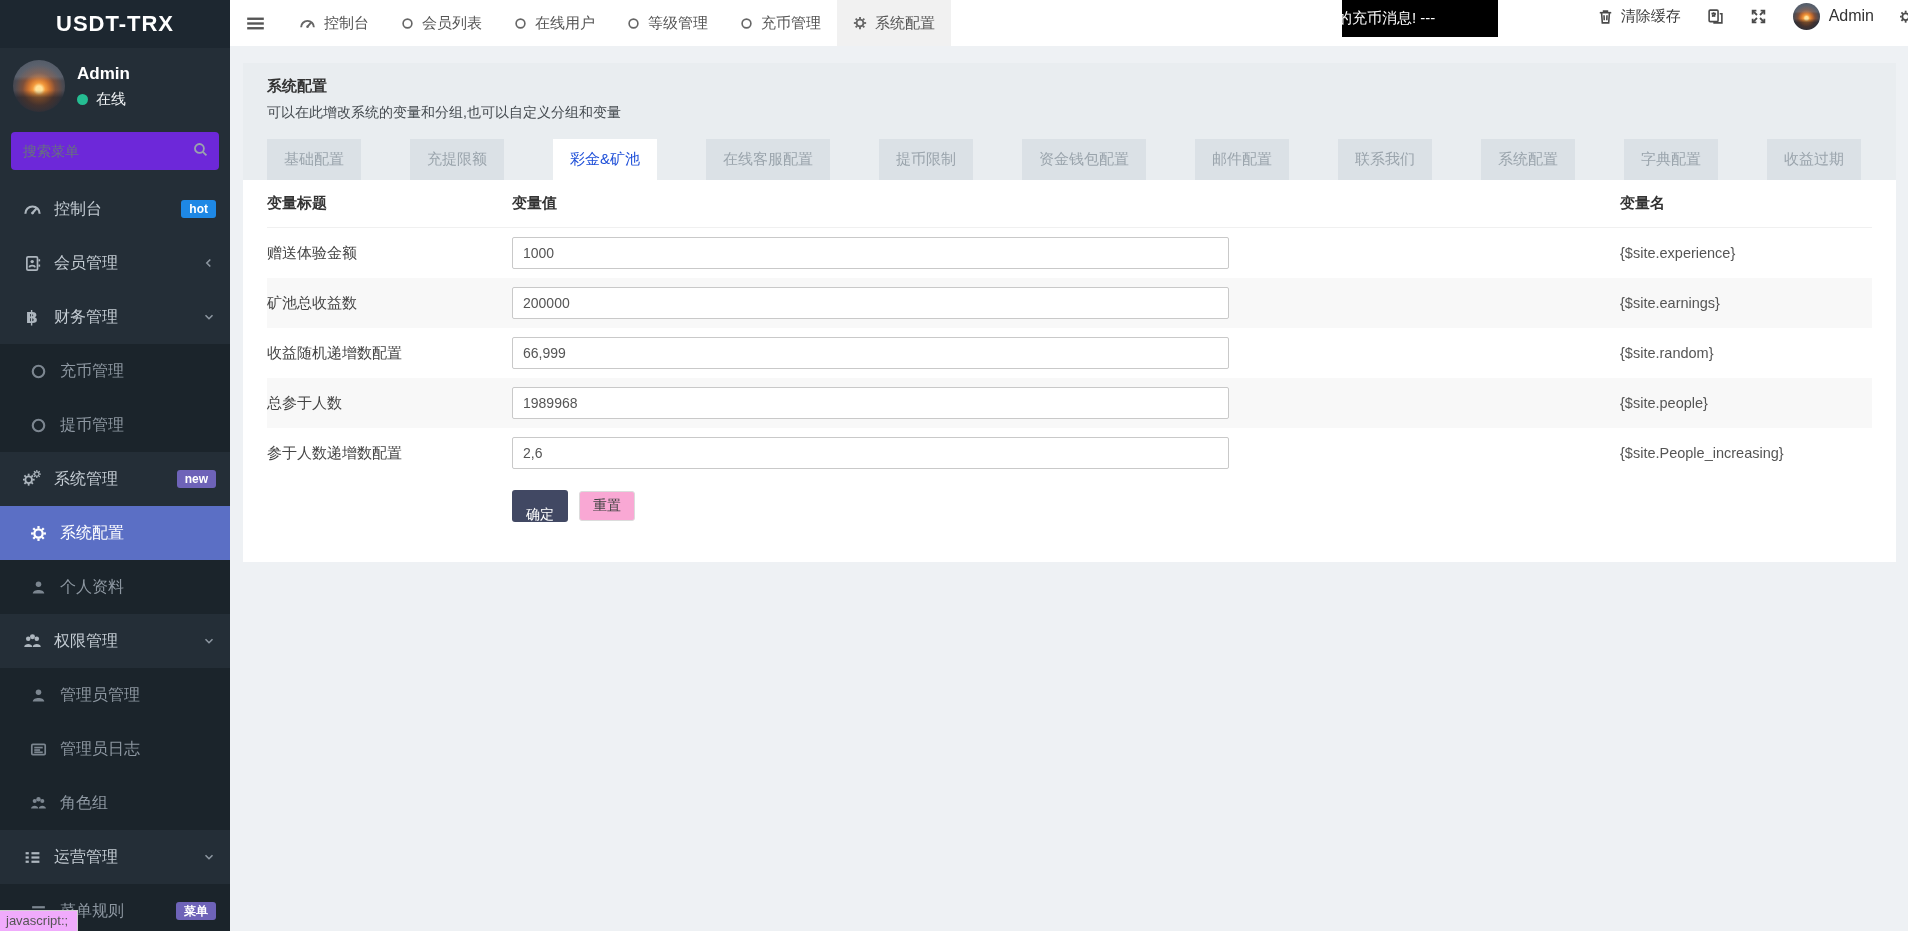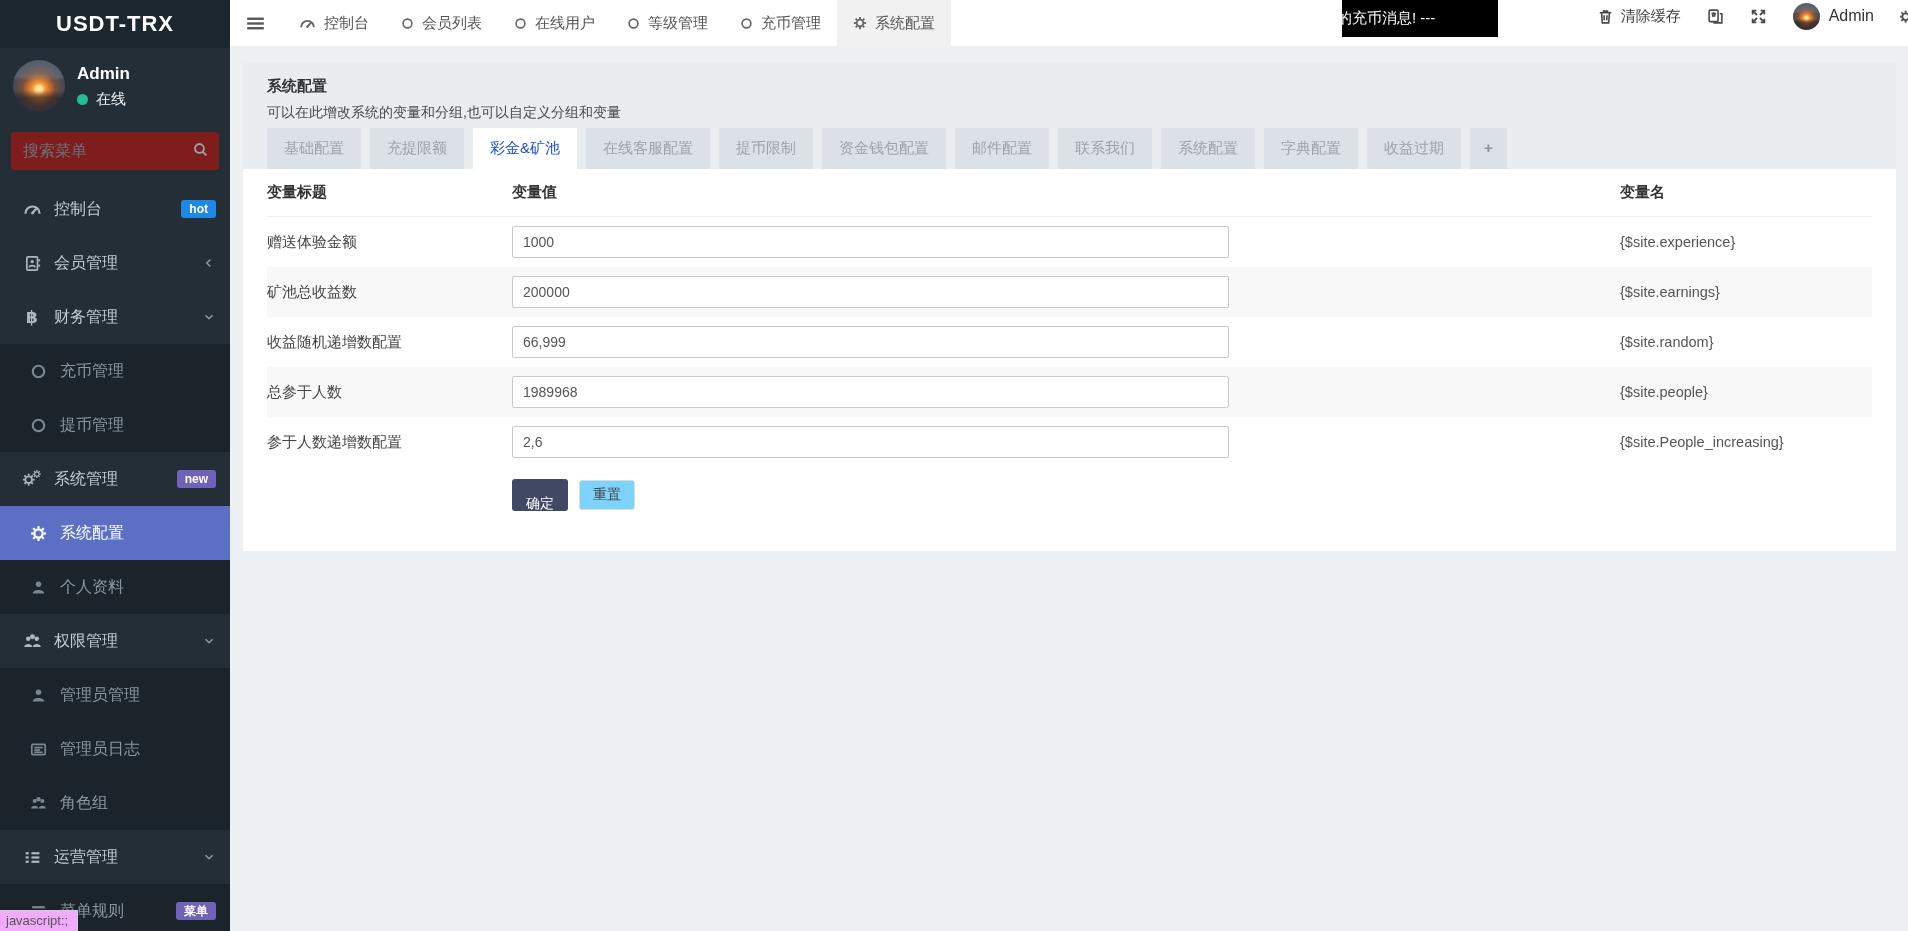--- a/index.html
+++ b/index.html
@@ -14,22 +14,22 @@
   .userpanel { display:flex; align-items:center; padding:12px 14px 10px 13px; }
   .avatar-lg { width:52px; height:52px; border-radius:50%; flex:0 0 52px;
     background:
       linear-gradient(to bottom, rgba(130,150,170,.30) 0 32%, rgba(0,0,0,0) 40% 58%, rgba(20,26,36,.55) 72% 100%),
       radial-gradient(circle at 50% 56%, #ffe29a 0 8%, #f49a3c 16%, #c96f2e 28%, #7d4f3a 42%, #4a4a52 62%, #2b3440 100%); }
   .userinfo { margin-left:12px; }
   .username { color:#fff; font-size:17px; font-weight:bold; }
   .userstatus { display:flex; align-items:center; margin-top:6px; font-size:15px; color:#f2f5f7; }
   .dot { width:11px; height:11px; border-radius:50%; background:#25bd92; margin-right:8px; }
   .searchwrap { margin:10px 11px 0 11px; position:relative; }
-  .searchwrap input { width:100%; height:38px; background:#7f1d1d; border:none; border-radius:4px;
-    color:#aeb7bf; font-size:16px; padding:0 34px 0 12px; outline:none;
+  .searchwrap input { width:100%; height:38px; background:#6d28d9; border:none; border-radius:4px;
+    color:#aeb7bf; font-size:14px; padding:0 34px 0 12px; outline:none;
     font-family:Liberation Sans, sans-serif; }
   .searchwrap input::placeholder { color:#67737d; }
   .searchwrap .ico { position:absolute; right:10px; top:9px; color:#9aa4ad; }
 
   .menu { margin-top:12px; }
   .s-item { height:54px; display:flex; align-items:center; padding:0 14px 0 20px;
     font-size:16px; color:#c4ccd3; cursor:pointer; position:relative; }
   .s-item .ico { width:24px; display:flex; justify-content:center; margin-right:10px; color:#aeb7bf; }
   .s-item.sub { background:#1b242b; color:#8d97a1; padding-left:26px; }
   .s-item.sub .ico { color:#7c8690; }
@@ -63,40 +63,40 @@
       radial-gradient(circle at 50% 56%, #ffe29a 0 8%, #f49a3c 16%, #c96f2e 28%, #7d4f3a 42%, #4a4a52 62%, #2b3440 100%); }
   .nav-user .uname { font-size:16px; color:#333; }
   .gears-edge { margin-right:-13px; }
 
   
   .content { position:absolute; left:230px; top:46px; width:1678px; height:885px; background:#eef1f4; }
   .panel { margin:17px 12px 0 13px; background:#fff; }
   .panel-head { background:#e9edf0; padding:14px 24px 0 24px; }
   .p-title { font-size:15px; font-weight:bold; color:#333; }
   .p-sub { font-size:14px; color:#454b50; margin-top:8px; }
-  .tabs { display:flex; margin-top:6px; }
+  .tabs { display:flex; margin-top:17px;gap:40px; }
   .tab { padding:11px 17px; background:#dbe1e6; color:#9aa4ac; font-size:15px;
     margin-right:9px; cursor:pointer; white-space:nowrap; }
   .tab.active { background:#fff; color:#1d4ed8; }
   .tab.plus { padding:11px 14px; color:#8a949c; font-weight:bold; }
 
   .panel-body { padding:0 24px 40px 24px; }
   .t-head { display:grid; grid-template-columns:245px 1108px auto; align-items:center;
     height:48px; font-size:15px; font-weight:bold; color:#333; border-bottom:1px solid #f0f0f0; }
   .t-row { display:grid; grid-template-columns:245px 1108px auto; align-items:center; height:50px; }
   .t-row:nth-child(odd) { background:#f8f8f8; }
   .t-row .lbl { font-size:15px; color:#444; padding-left:0; }
   .t-row input { width:717px; height:32px; border:1px solid #c9c9c9; border-radius:2px;
     font-size:14px; color:#555; padding:0 10px; outline:none; background:#fff;
     font-family:"Liberation Sans","DejaVu Sans",sans-serif; }
   .t-row .var { font-size:14.5px; color:#555; }
   .btnrow { margin:12px 0 0 245px; display:flex; align-items:center; }
   .btn-submit { height:30px; padding:16px 14px; background:#414863; color:#fff; border:none;
     border-radius:3px; font-size:14px; cursor:pointer; font-family:inherit; }
-  .btn-reset { height:30px; padding:0 13px; background:#7dd3fc; color:#444;
+  .btn-reset { height:30px; padding:0 13px; background:#f9a8d4; color:#444;
     border:1px solid #dcdcdc; border-radius:3px; font-size:14px; margin-left:11px; cursor:pointer; font-family:inherit; }
 
   .statusbar { position:fixed; left:0; bottom:0; background:#f0abfc; color:#555;
     font-size:13px; padding:2px 9px 3px 6px; border:1px solid #cfcfcf; border-left:none; border-bottom:none; z-index:9; }
 
   .i16 { width:17px; height:17px; } .i14 { width:14px; height:14px; }
   .i12 { width:13px; height:13px; } .i18 { width:19px; height:19px; }
   svg { display:block; }
   .baht { font-size:17px; font-weight:bold; line-height:1; }
 </style>

